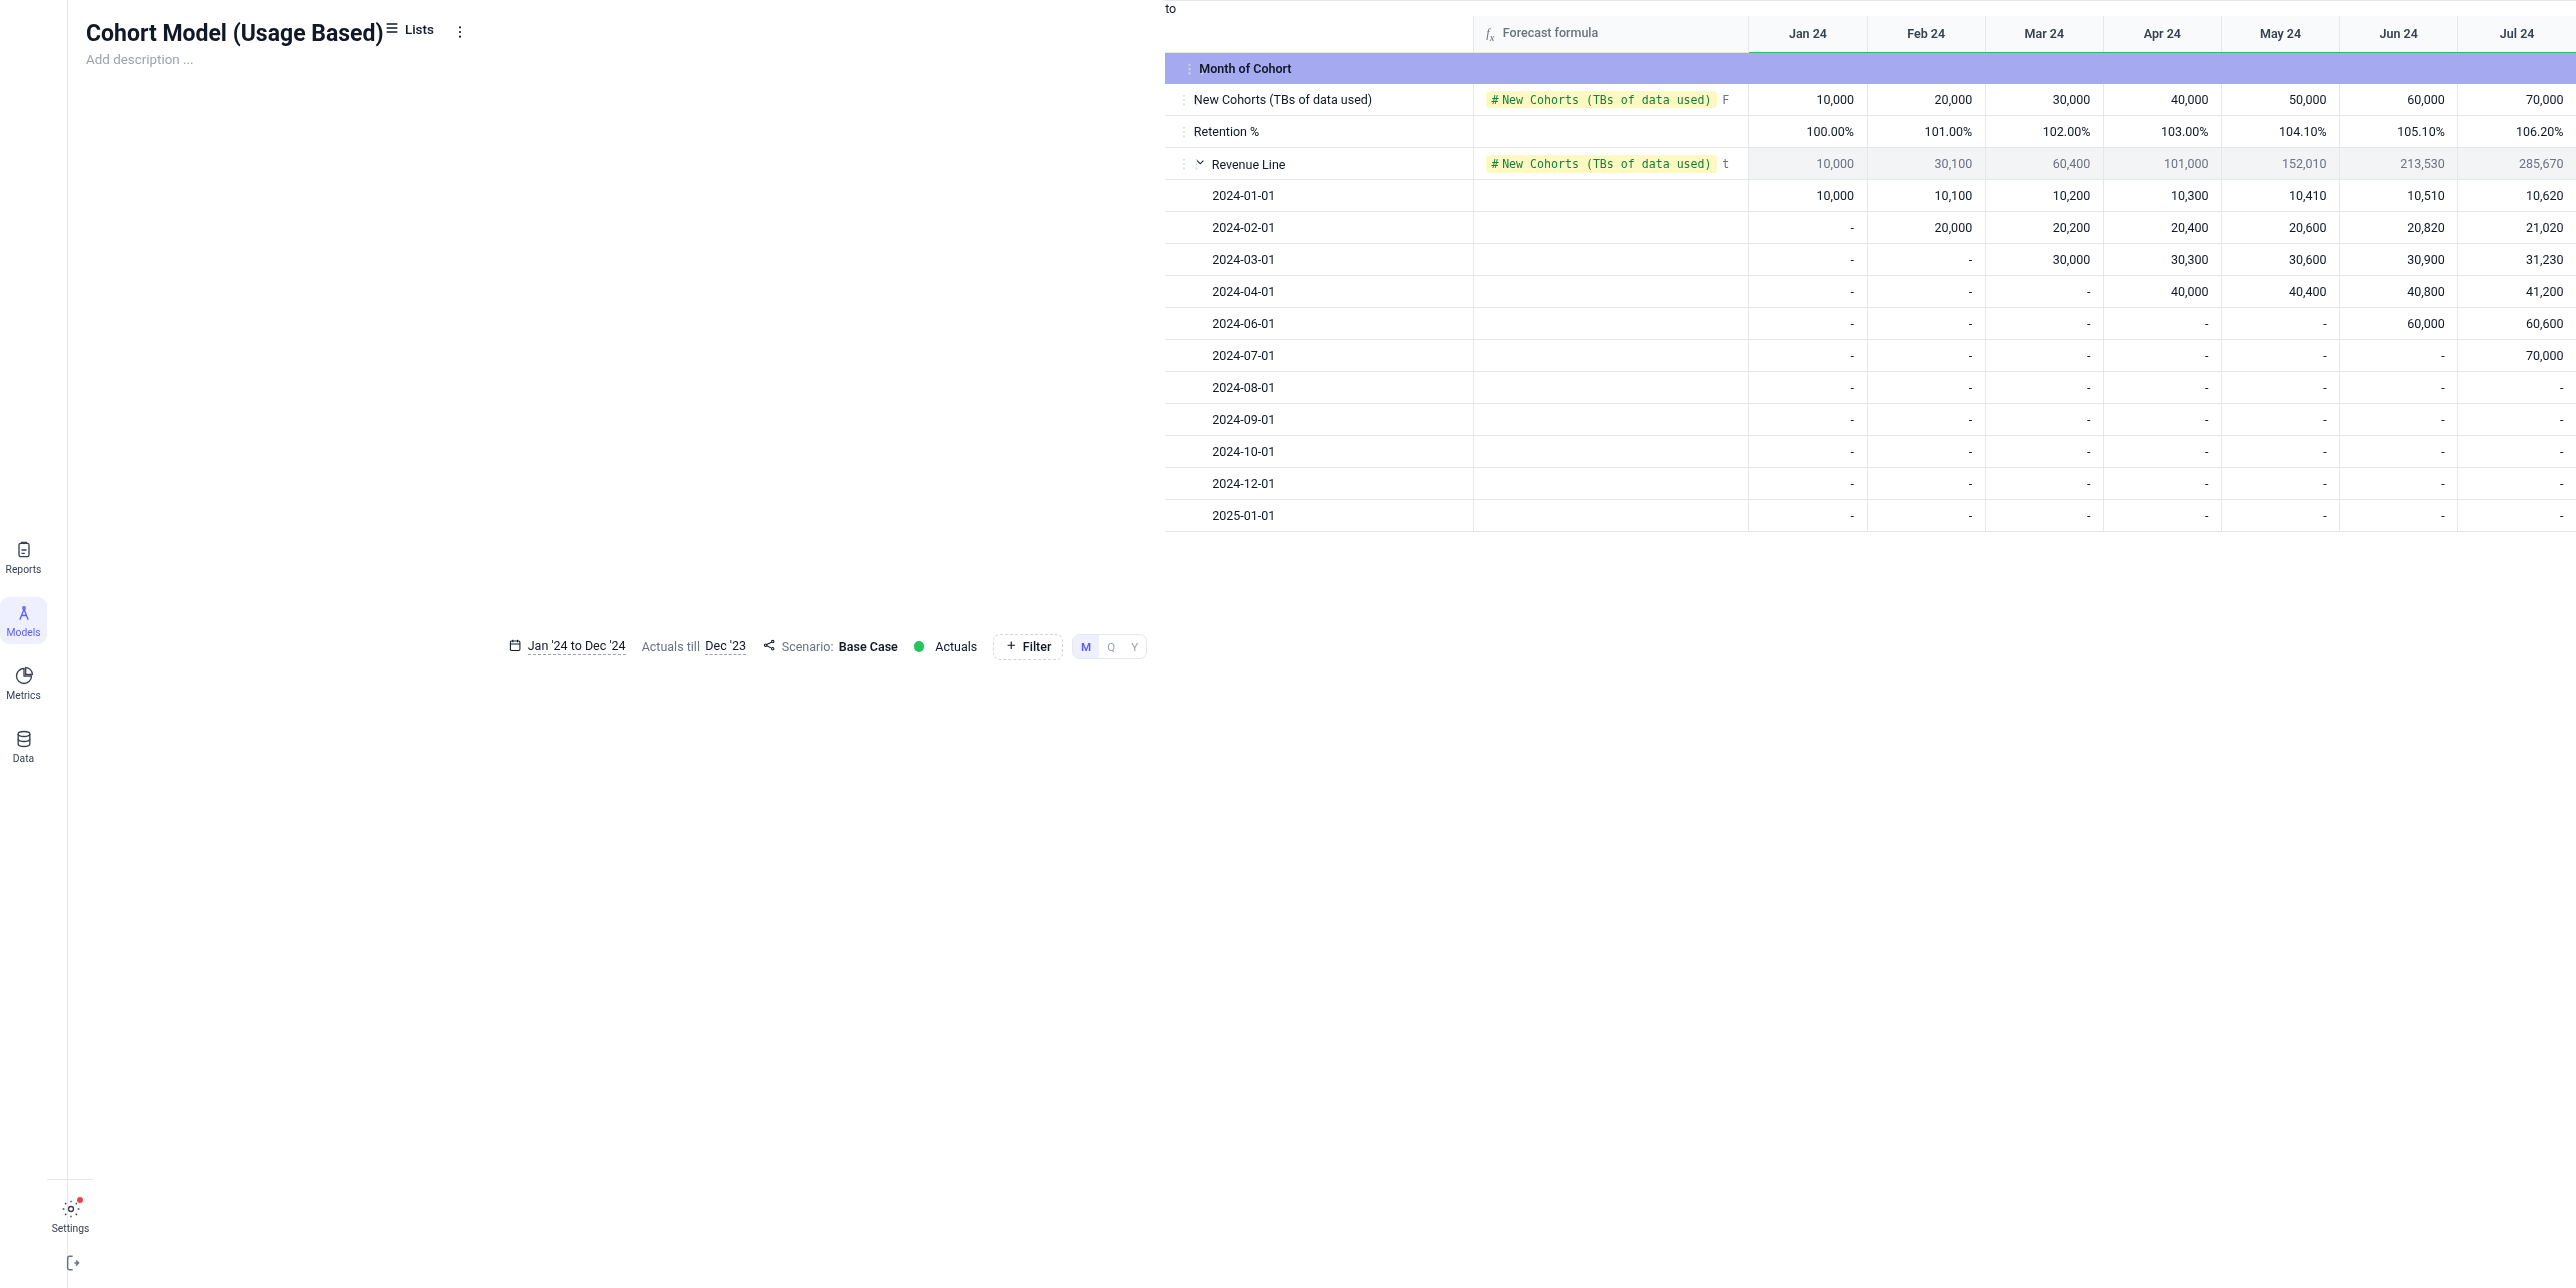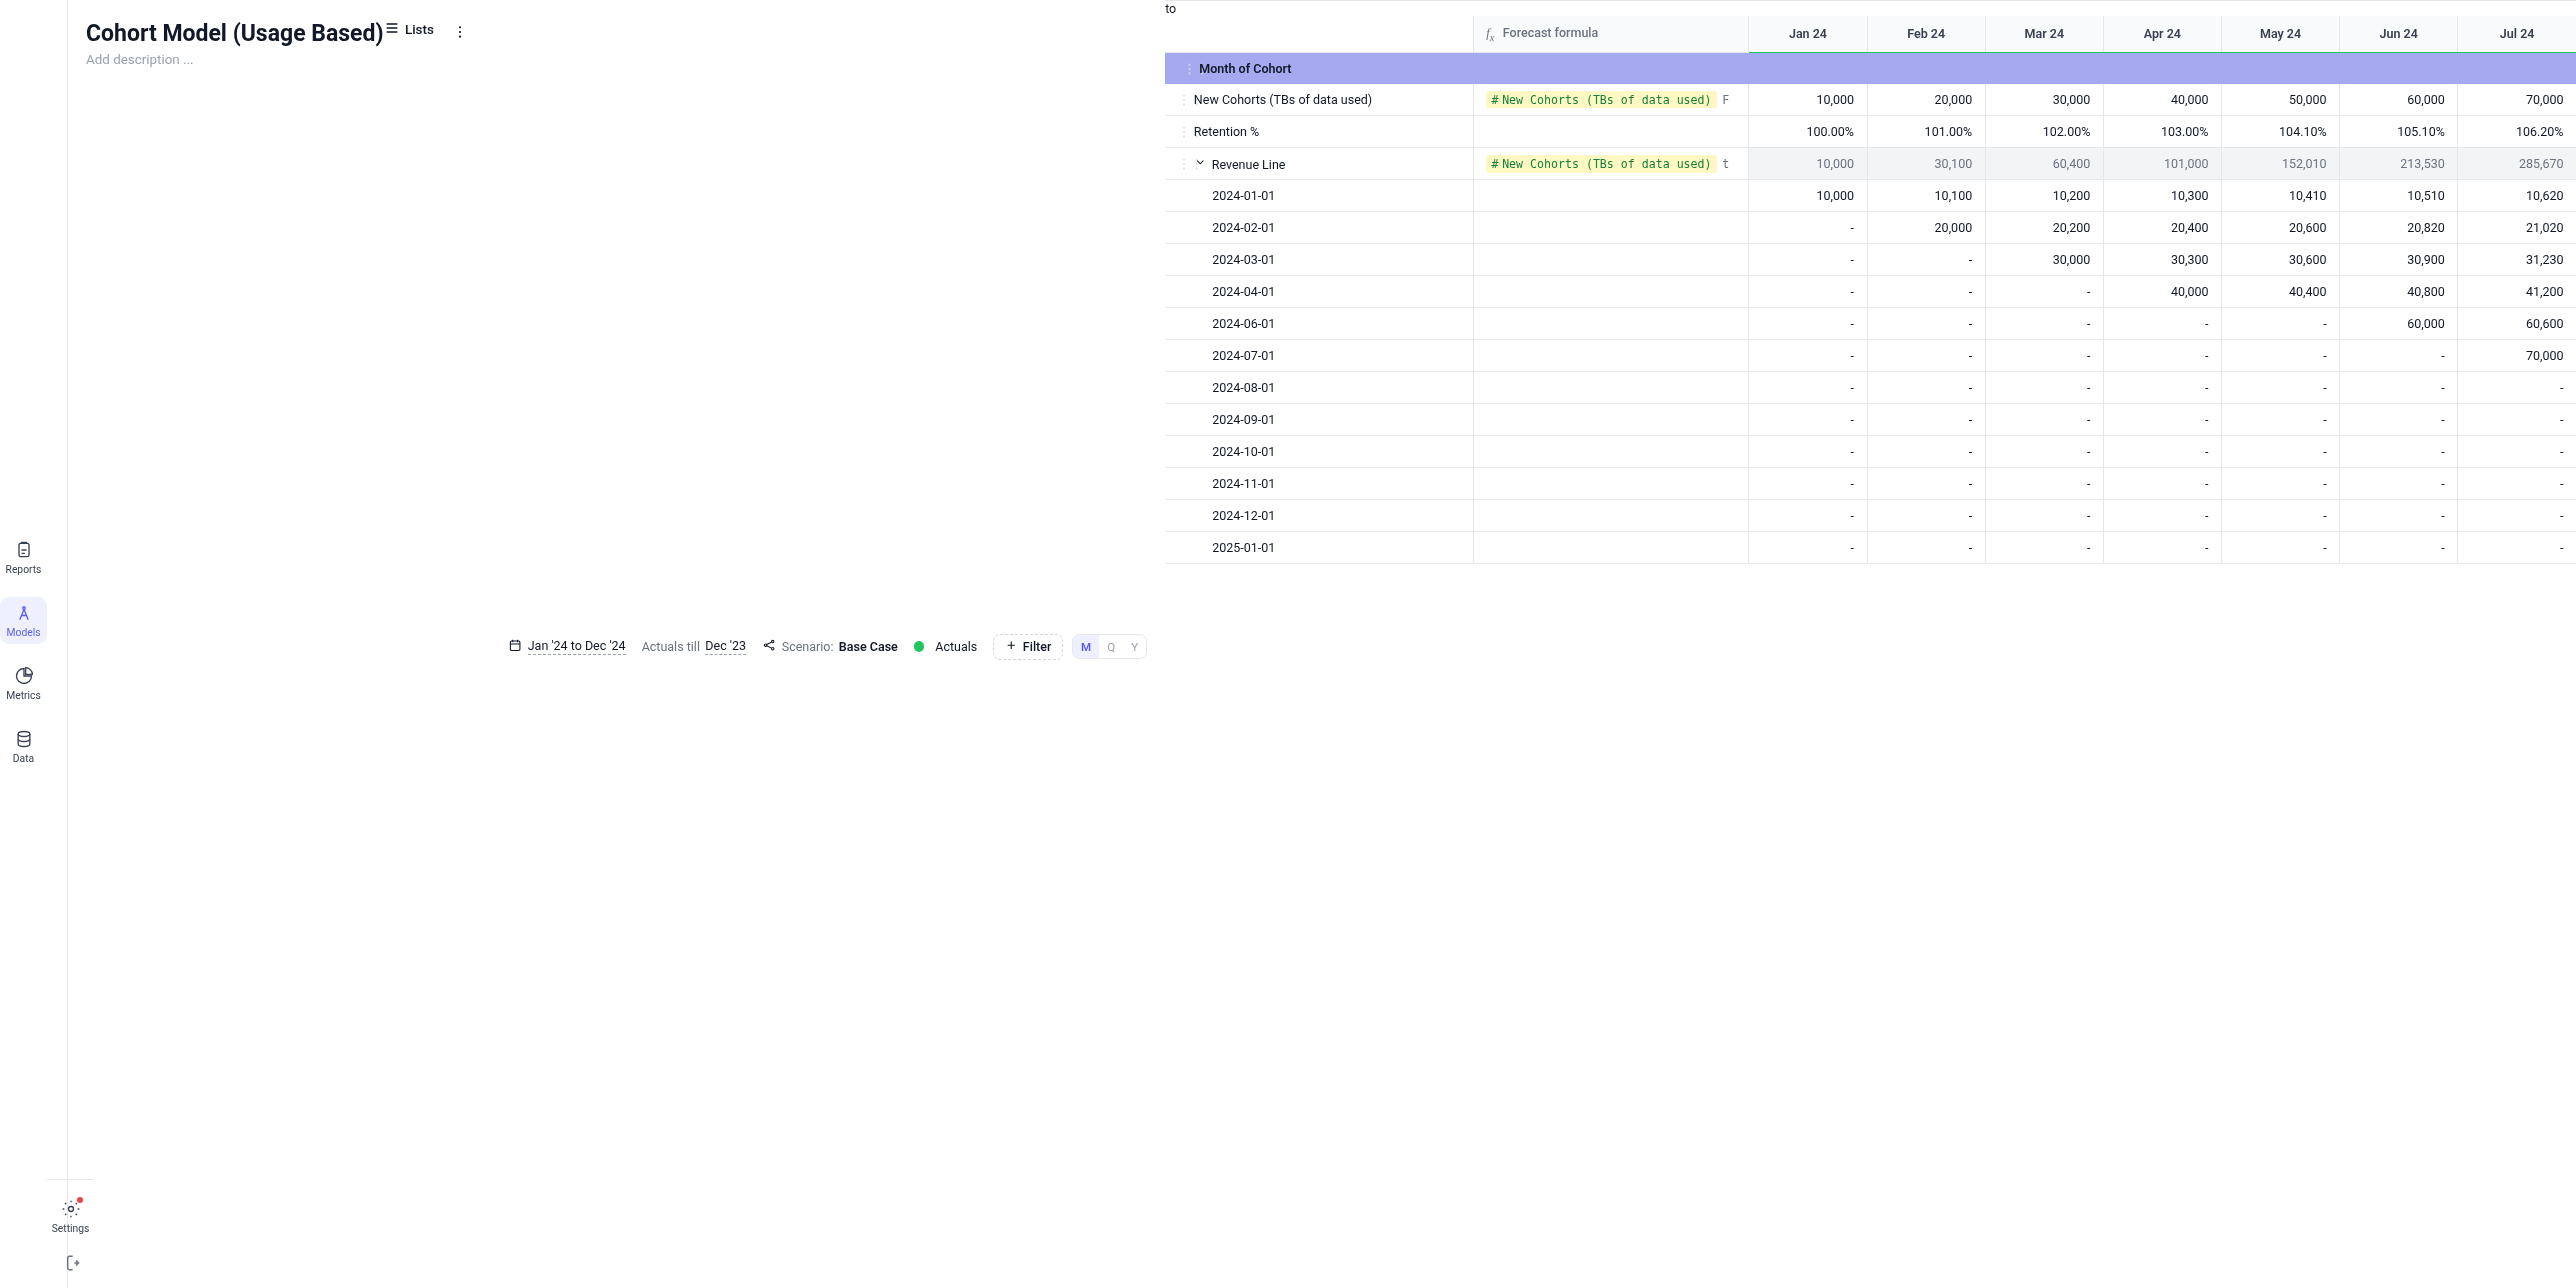--- a/index.html
+++ b/index.html
@@ -406,31 +406,20 @@
               <td class="formula-col"></td>
               <td>-</td>
               <td>-</td>
               <td>-</td>
               <td>-</td>
               <td>-</td>
               <td>-</td>
               <td>-</td>
             </tr>
             <tr>
-              <td class="label-col indent-1"><span>2024-11-01</span></td>
-              <td class="formula-col"></td>
-              <td>-</td>
-              <td>-</td>
-              <td>-</td>
-              <td>-</td>
-              <td>-</td>
-              <td>-</td>
-              <td>-</td>
-            </tr>
-            <tr>
               <td class="label-col indent-1"><span>2024-12-01</span></td>
               <td class="formula-col"></td>
               <td>-</td>
               <td>-</td>
               <td>-</td>
               <td>-</td>
               <td>-</td>
               <td>-</td>
               <td>-</td>
             </tr>

